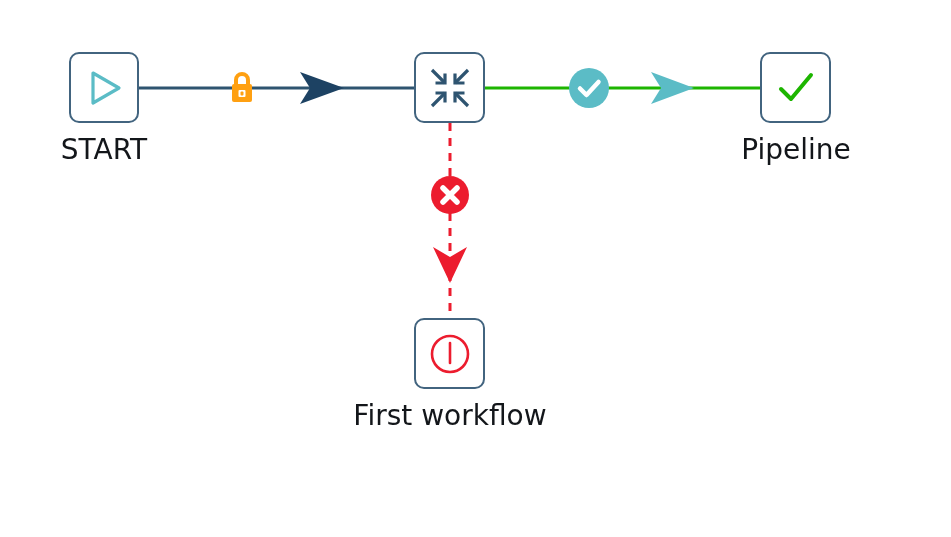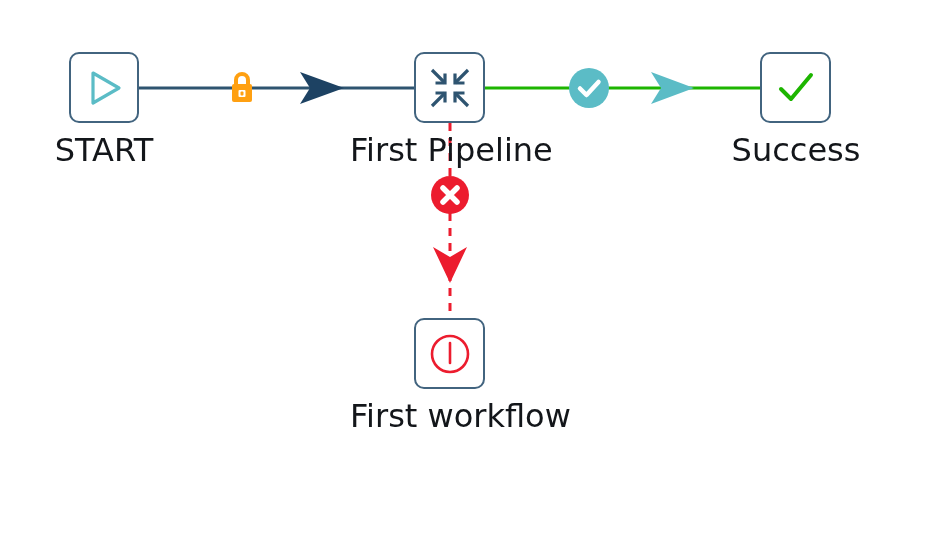--- a/index.html
+++ b/index.html
@@ -23,21 +23,21 @@
     box-sizing: border-box;
     background: #ffffff;
     border: 2px solid #42647f;
     border-radius: 10px;
     display: flex;
     align-items: center;
     justify-content: center;
   }
   .node-label {
     position: absolute;
-    font-size: 32px;
+    font-size: 28px;
     color: #13161a;
     white-space: nowrap;
     text-align: center;
     line-height: 28px;
   }
   svg { display: block; }
   .edge-layer {
     position: absolute;
     left: 0; top: 0;
     width: 951px;
@@ -115,28 +115,27 @@
         <path d="M 29 9.5 L 29 19 L 38.5 19"></path>
 
         <path d="M 6 42 L 19 29"></path>
         <path d="M 9.5 29 L 19 29 L 19 38.5"></path>
 
         <path d="M 42 42 L 29 29"></path>
         <path d="M 38.5 29 L 29 29 L 29 38.5"></path>
       </g>
     </svg>
   </div>
-  <div class="node-label" style="left:350px; top:136px; width:200px;">First Pipeline</div>
 
   <div class="node" style="left:760px; top:52px; width:71px; height:71px;">
     <svg width="48" height="48" viewBox="0 0 48 48">
       <path d="M 9 25 L 19 35 L 39 11" fill="none" stroke="#1db500" stroke-width="4" stroke-linecap="round" stroke-linejoin="round"></path>
     </svg>
   </div>
-  <div class="node-label" style="left:696px; top:136px; width:200px;">Success</div>
+  <div class="node-label" style="left:696px; top:136px; width:200px;">Pipeline</div>
 
   <div class="node" style="left:414px; top:318px; width:71px; height:71px;">
     <svg width="48" height="48" viewBox="0 0 48 48">
       <circle cx="24" cy="24" r="18" fill="none" stroke="#ec1c2e" stroke-width="2.6"></circle>
       <line x1="24" y1="13" x2="24" y2="33" stroke="#ec1c2e" stroke-width="2.6" stroke-linecap="round"></line>
     </svg>
   </div>
   <div class="node-label" style="left:350px; top:402px; width:200px;">First workflow</div>
 
 </div>

